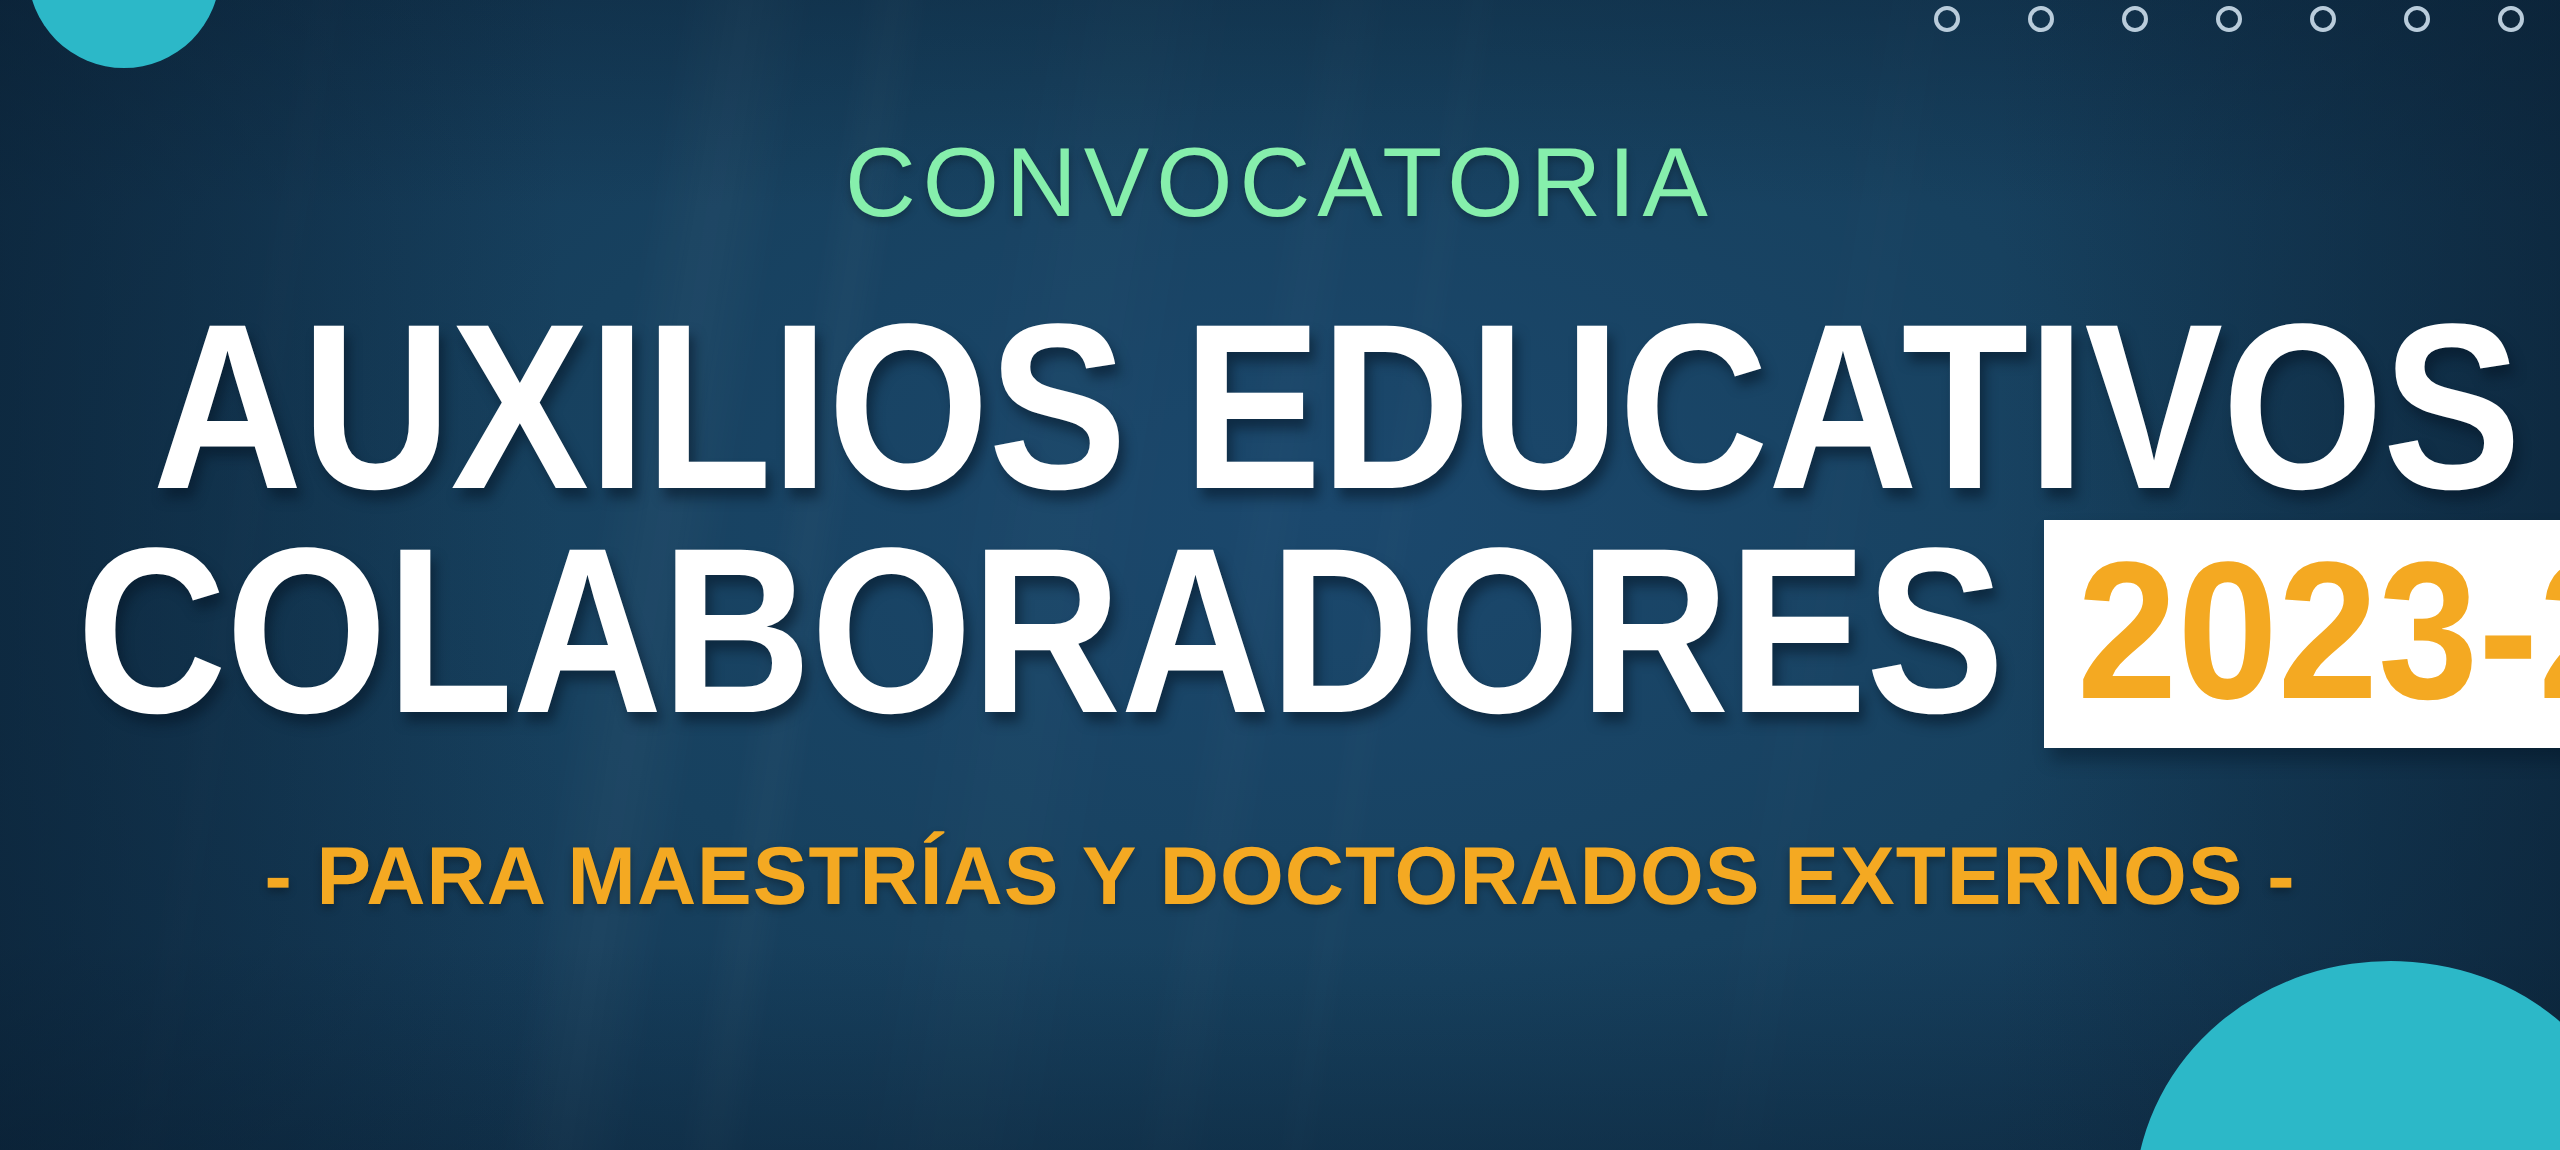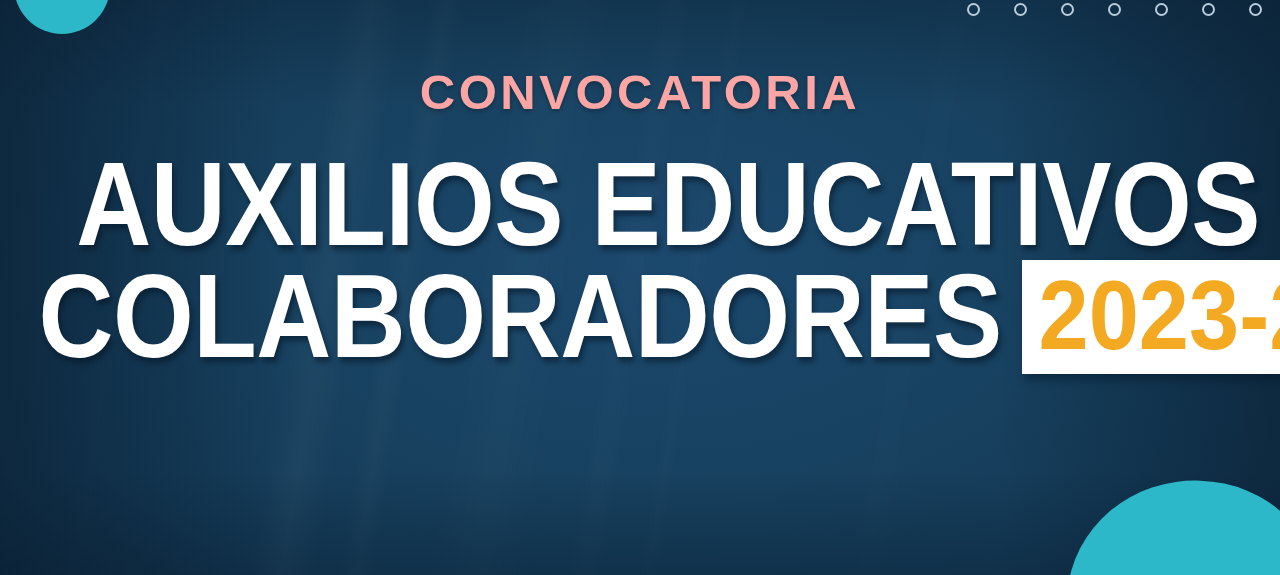--- a/index.html
+++ b/index.html
@@ -106,23 +106,23 @@
     width: 100%;
     height: 100%;
     text-align: center;
   }
 
   .kicker {
     position: absolute;
     top: 68px;
     left: 0;
     right: 0;
-    color: #fca5a5;
+    color: #86efac;
     font-size: 49px;
-    font-weight: 700;
+    font-weight: 400;
     letter-spacing: 3.5px;
     line-height: 1;
     text-shadow: 0 2px 4px rgba(0,0,0,0.28);
   }
 
   .headline-block {
     position: absolute;
     top: 150px;
     left: 0;
     right: 10px;
@@ -238,16 +238,17 @@
     <div class="kicker">CONVOCATORIA</div>
 
     <div class="headline-block">
       <div class="headline">AUXILIOS EDUCATIVOS</div>
       <div class="headline-2">
         <span class="word">COLABORADORES</span>
         <span class="year-badge">2023-2</span>
       </div>
     </div>
 
+    <div class="subtitle">- PARA MAESTRÍAS Y DOCTORADOS EXTERNOS -</div>
 
 
   </div>
 </div>
 
 </body></html>

